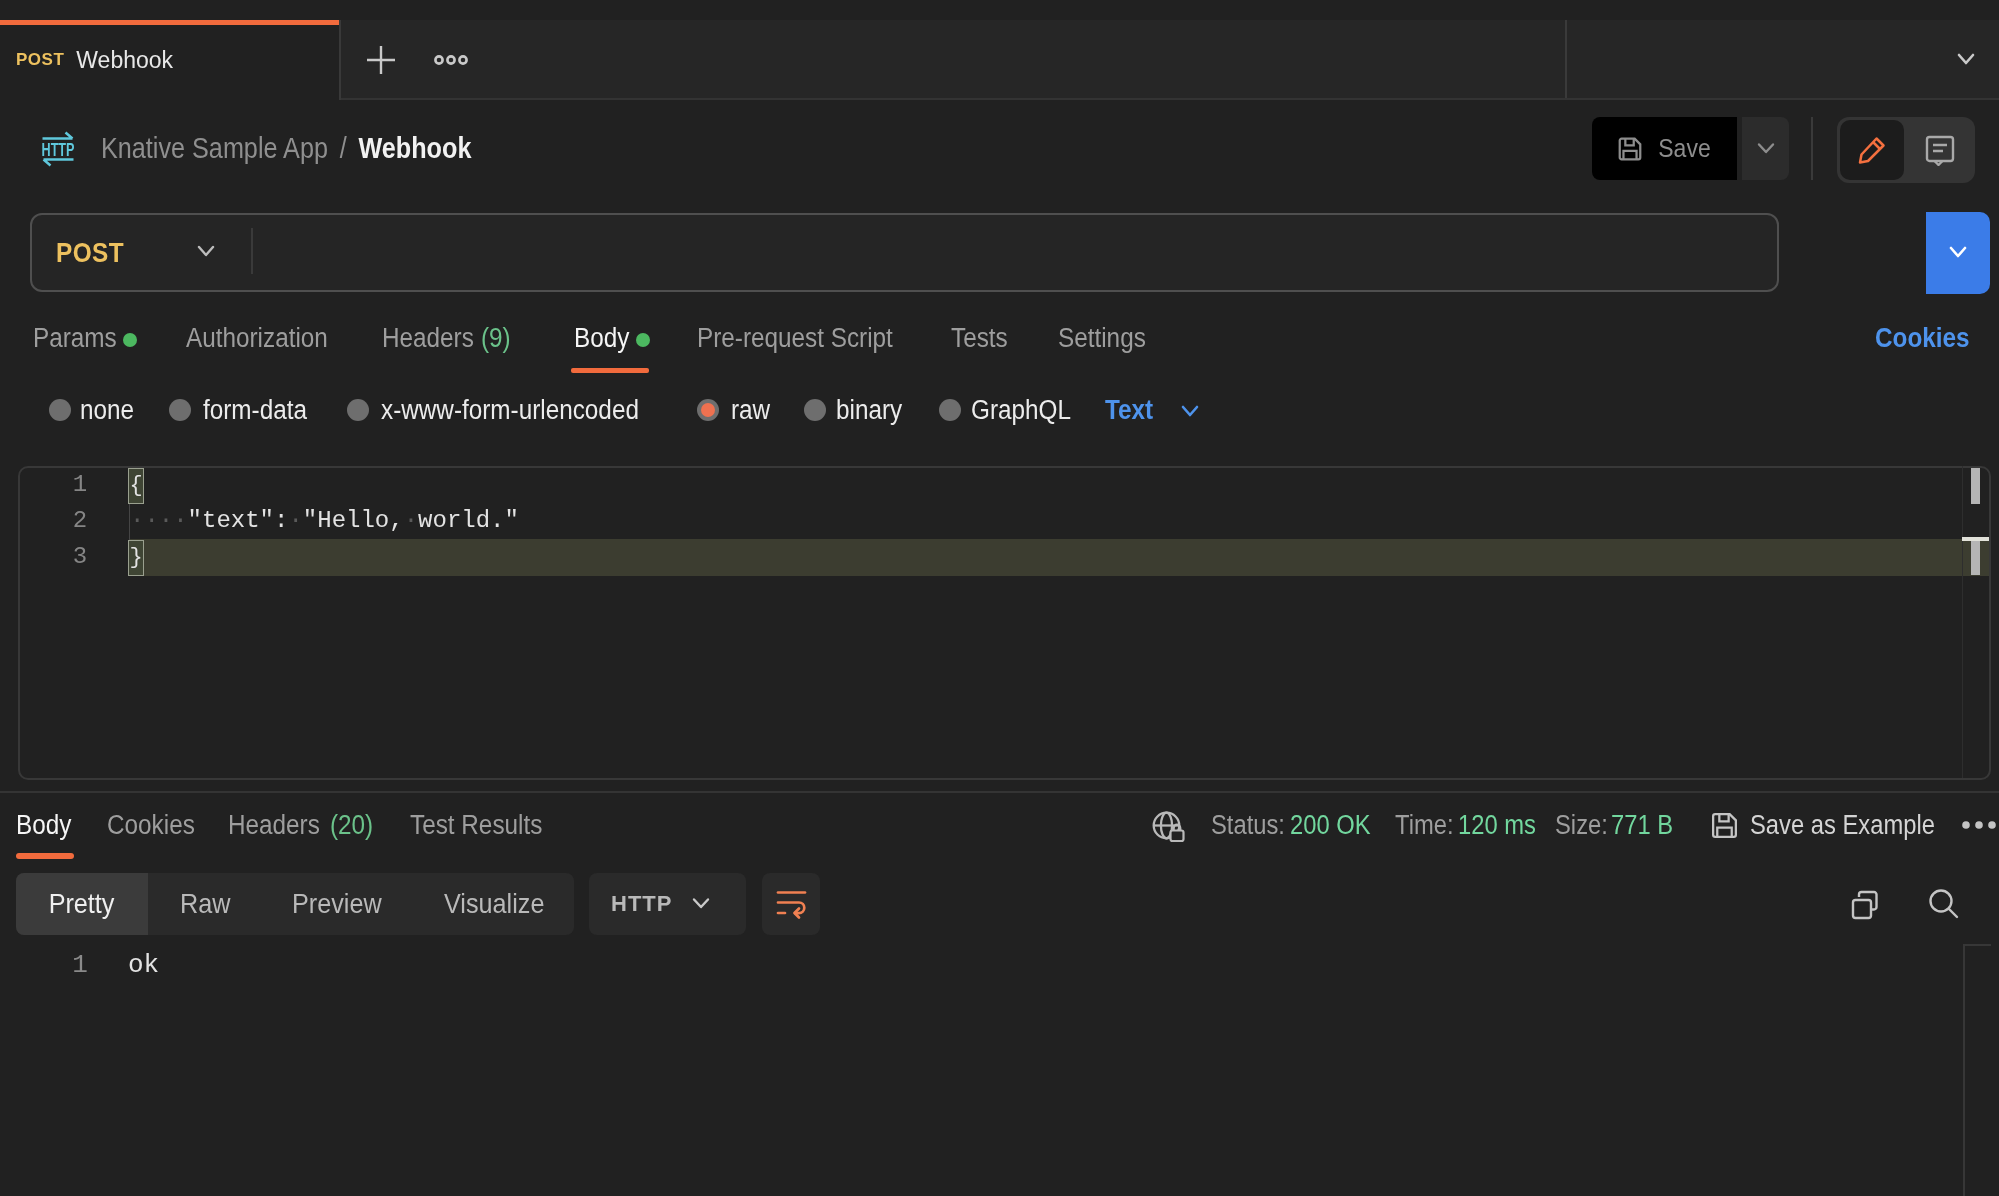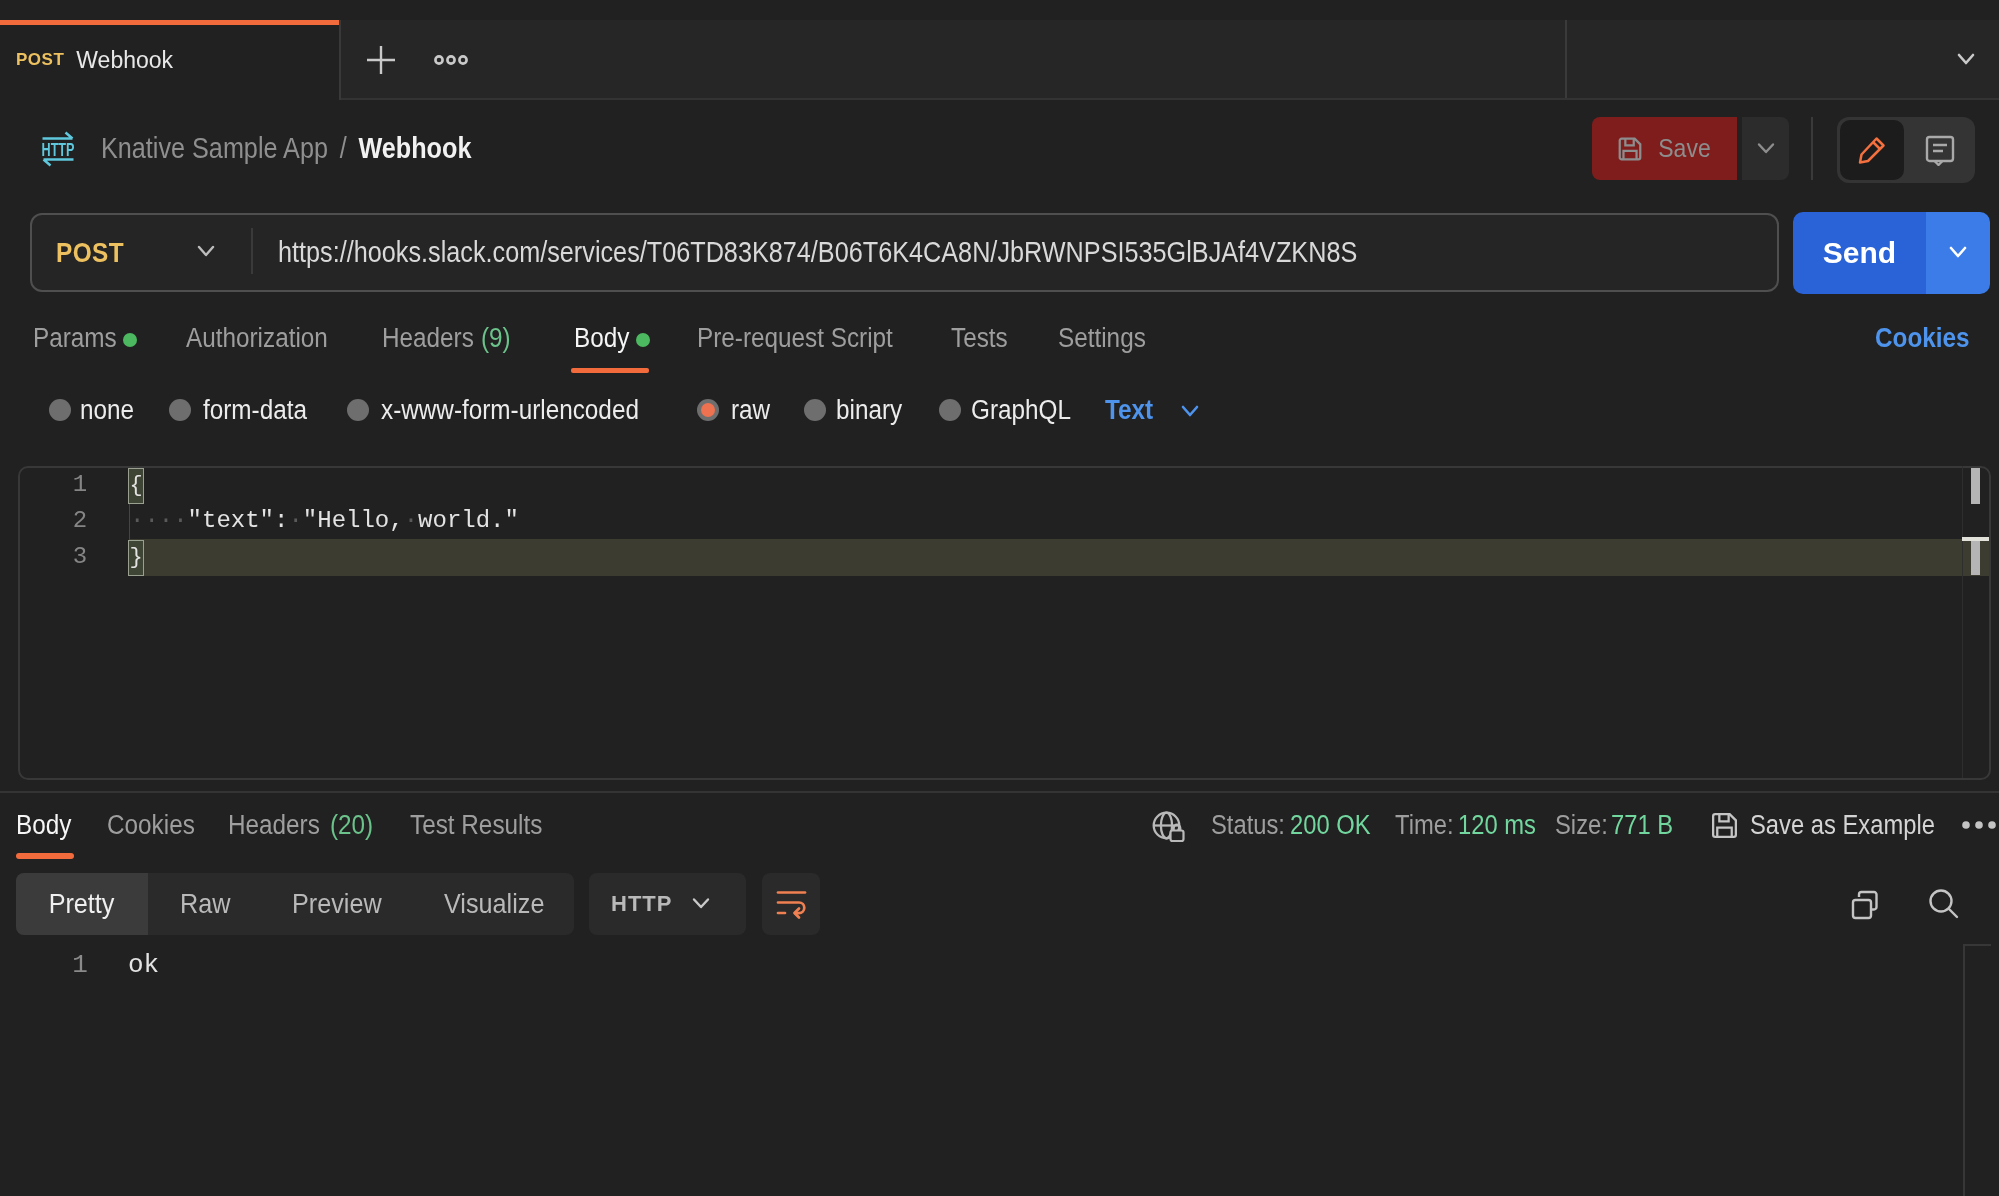--- a/index.html
+++ b/index.html
@@ -52,21 +52,21 @@
     <path d="M2.5 8.5 H32.5 M32.5 8.5 L25.5 2.5" stroke="#5fc8dc" stroke-width="2.5" fill="none"></path>
     <text x="18" y="26" text-anchor="middle" font-family="Liberation Sans" font-size="19" font-weight="700" fill="#5fc8dc" textLength="33" lengthAdjust="spacingAndGlyphs">HTTP</text>
     <path d="M33.5 29.5 H3.5 M3.5 29.5 L10.5 35.5" stroke="#5fc8dc" stroke-width="2.5" fill="none"></path>
   </svg>
   <div class="abs row" style="left:101px;top:100px;height:56px;transform:scaleX(.84);transform-origin:0 50%;">
     <span style="font-size:30px;color:#8f8f8f;">Knative Sample App</span>
     <span style="font-size:30px;color:#8f8f8f;margin:0 14px;">/</span>
     <span style="font-size:30px;font-weight:600;color:#f2f2f2;">Webhook</span>
   </div>
 
-  <div class="abs row" style="left:1592px;top:97px;width:145px;height:63px;background:#7f1d1d;border-radius:8px 0 0 8px;justify-content:center;">
+  <div class="abs row" style="left:1592px;top:97px;width:145px;height:63px;background:#000000;border-radius:8px 0 0 8px;justify-content:center;">
     <svg width="28" height="28" viewBox="0 0 30 30">
       <path d="M4 6 a2 2 0 0 1 2-2 H20 L26 10 V24 a2 2 0 0 1 -2 2 H6 a2 2 0 0 1 -2-2 Z" stroke="#8d8d8d" stroke-width="2.4" fill="none"></path>
       <path d="M10 4 V11 H19 V4" stroke="#8d8d8d" stroke-width="2.4" fill="none"></path>
       <path d="M8 26 V17 H22 V26" stroke="#8d8d8d" stroke-width="2.4" fill="none"></path>
     </svg>
     <span style="font-size:25px;color:#8d8d8d;margin-left:12px;display:inline-block;transform:scaleX(.92);">Save</span>
   </div>
   <div class="abs row" style="left:1740px;top:97px;width:47px;height:63px;background:#2c2c2c;border-radius:0 8px 8px 0;margin-left:2px;justify-content:center;">
     <svg width="22" height="14" viewBox="0 0 22 14">
         <path d="M4 2.5 L11 10 L18 2.5" stroke="#8d8d8d" stroke-width="2.4" fill="none" stroke-linecap="round" stroke-linejoin="round"></path>
@@ -90,26 +90,20 @@
   </div>
 
   <div class="abs" style="left:30px;top:193px;width:1745px;height:75px;background:#252525;border:2px solid #4f4f4f;border-radius:12px;"></div>
   <div class="abs row" style="left:56px;top:195px;height:75px;">
     <span style="font-size:28px;font-weight:700;color:#edc15f;letter-spacing:.5px;display:inline-block;transform:scaleX(.87);transform-origin:0 50%;">POST</span>
   </div>
   <svg class="abs" style="left:192px;top:224px;" width="28" height="16" viewBox="0 0 28 16">
     <path d="M7 3 L14 11 L21 3" stroke="#bdbdbd" stroke-width="2.4" fill="none" stroke-linecap="round" stroke-linejoin="round"></path>
   </svg>
   <div class="abs" style="left:251px;top:208px;width:2px;height:46px;background:#3a3a3a;"></div>
-  <div class="abs row" style="left:278px;top:195px;height:75px;">
-    <span style="font-size:29px;color:#d9d9d9;display:inline-block;transform:scaleX(.87);transform-origin:0 50%;">https://hooks.slack.com/services/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</span>
-  </div>
-  <div class="abs row" style="left:1793px;top:192px;width:133px;height:82px;background:#2a63d8;border-radius:10px 0 0 10px;justify-content:center;">
-    <span style="font-size:30px;font-weight:600;color:#ffffff;">Send</span>
-  </div>
   <div class="abs row" style="left:1926px;top:192px;width:64px;height:82px;background:#3b7ce8;border-radius:0 10px 10px 0;justify-content:center;">
     <svg width="28" height="18" viewBox="0 0 28 18">
         <path d="M7 4 L14 12 L21 4" stroke="#fff" stroke-width="2.6" fill="none" stroke-linecap="round" stroke-linejoin="round"></path>
       </svg>
   </div>
 
   <div class="abs" style="left:0;top:296px;height:44px;width:1600px;" id="reqtabs">
     <span class="ttab" style="left:33px;">Params</span>
     <span class="gdot" style="left:123px;"></span>
     <span class="ttab" style="left:186px;">Authorization</span>

